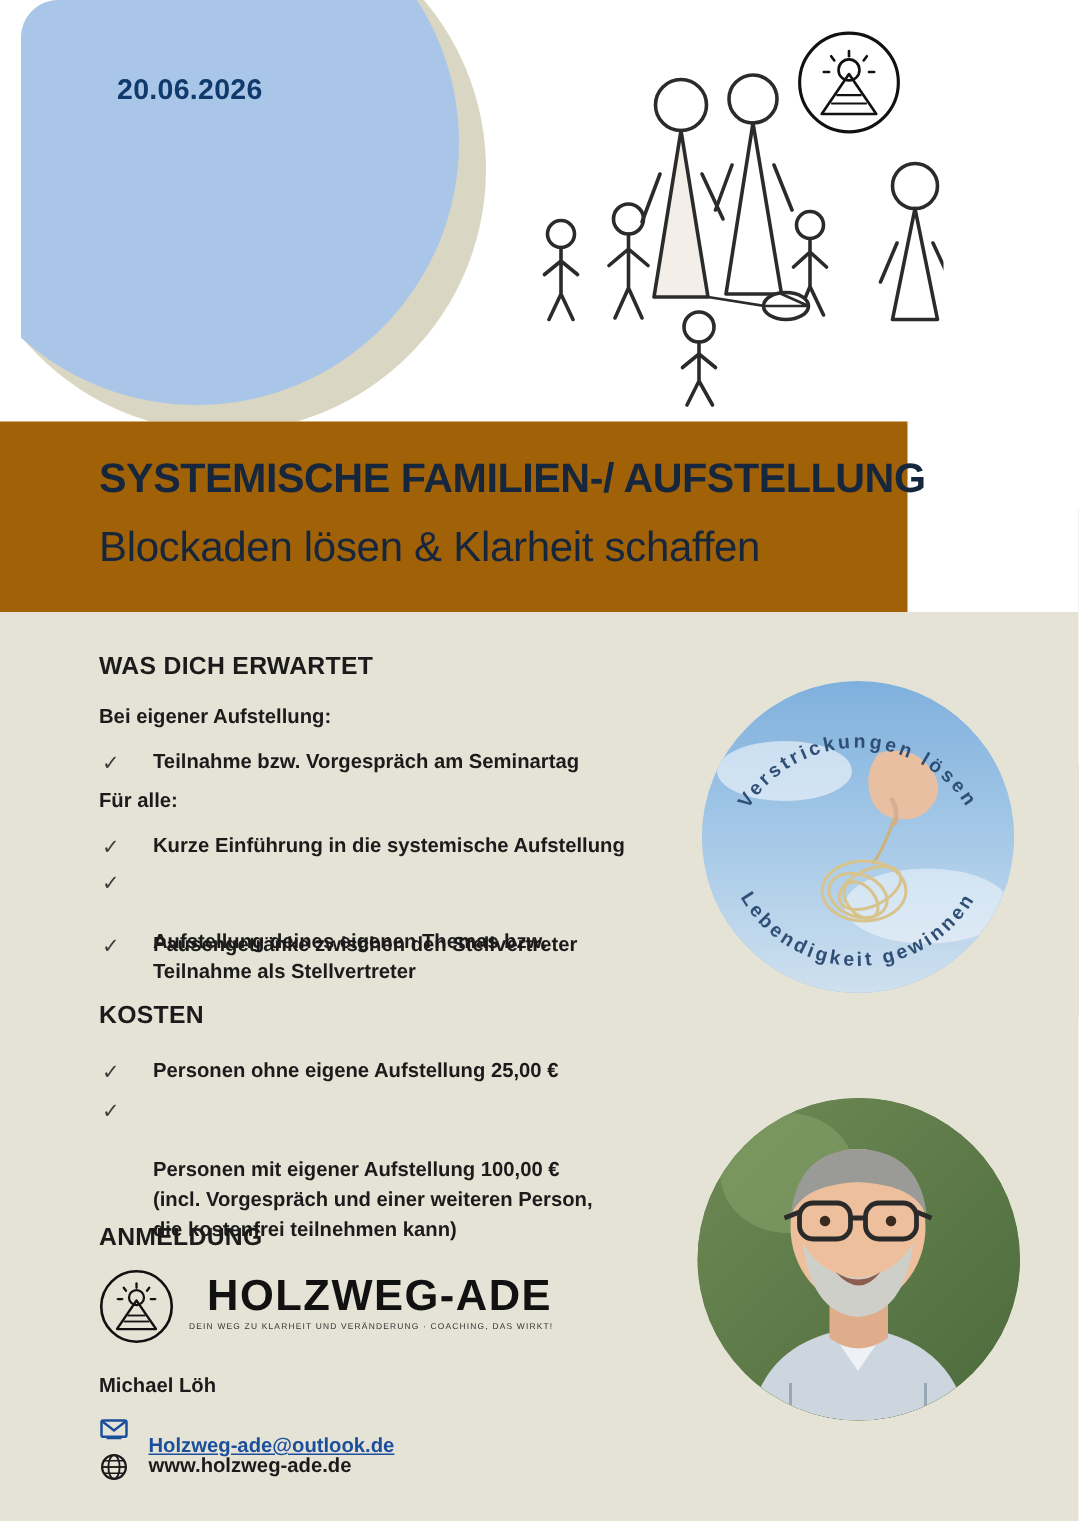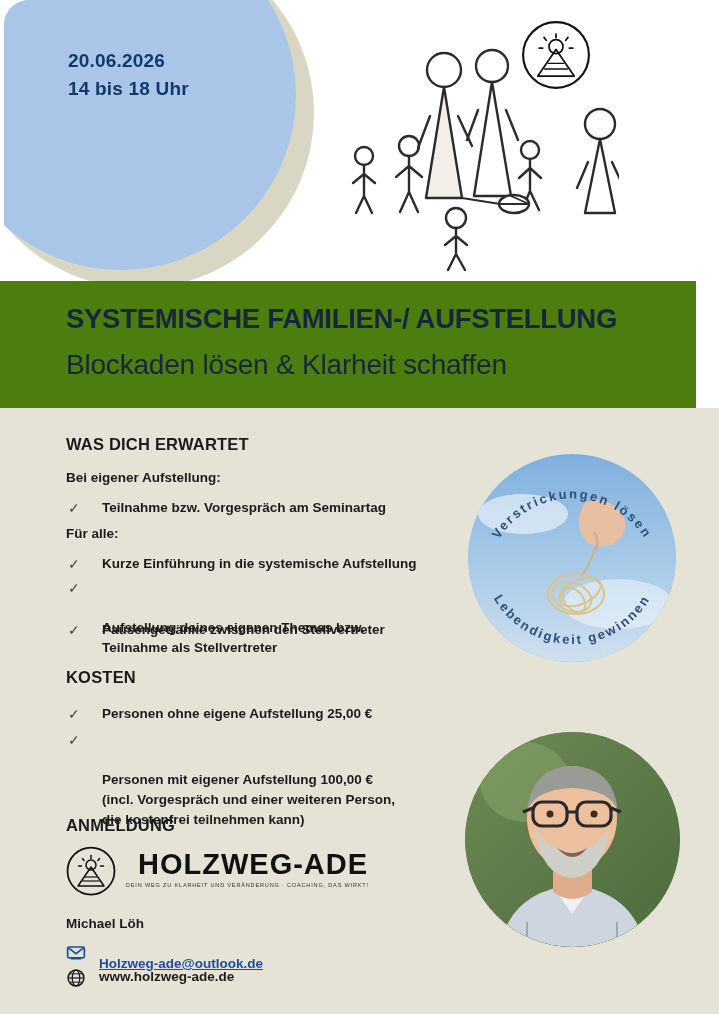--- a/index.html
+++ b/index.html
@@ -19,21 +19,21 @@
     position: relative;
     width: 719px;
     height: 1014px;
     background: #ffffff;
     overflow: hidden;
   }
 
   
   .header {
     position: absolute;
-    left: 4px; top: 0;
+    left: 14px; top: 0;
     width: 615px;
     height: 281px;
     background: #ffffff;
     overflow: hidden;
     border-radius: 25px;
   }
   .header-beige {
     position: absolute;
     left: -40px;
     top: -62px;
@@ -86,23 +86,23 @@
     top: 28px;
     width: 340px;
     height: 245px;
   }
 
   
   .title-band {
     position: absolute;
     left: 0;
     top: 281px;
-    width: 696px;
+    width: 605px;
     height: 127px;
-    background: #4d7c0f;
+    background: #a16207;
     text-decoration: underline;
   }
   .title-main {
     position: absolute;
     left: 66px;
     top: 22px;
     color: #16263c;
     font-weight: bold;
     font-size: 27.5px;
     letter-spacing: -0.3px;
@@ -272,21 +272,20 @@
 <body>
 
 <div class="flyer">
 
   <div class="header">
     <div class="header-beige"></div>
     <div class="header-blue"></div>
 
     <div class="header-date">
       <div>20.06.2026</div>
-      <div>14 bis 18 Uhr</div>
     </div>
 
     <svg class="logo-mark" viewBox="0 0 100 100">
       <circle cx="50" cy="50" r="47" fill="none" stroke="#111" stroke-width="3"></circle>
       <circle cx="50" cy="38" r="10" fill="none" stroke="#111" stroke-width="2.5"></circle>
       <g stroke="#111" stroke-width="2.5" stroke-linecap="round">
         <line x1="50" y1="20" x2="50" y2="25"></line>
         <line x1="33" y1="25" x2="36" y2="29"></line>
         <line x1="67" y1="25" x2="64" y2="29"></line>
         <line x1="26" y1="40" x2="31" y2="40"></line>

